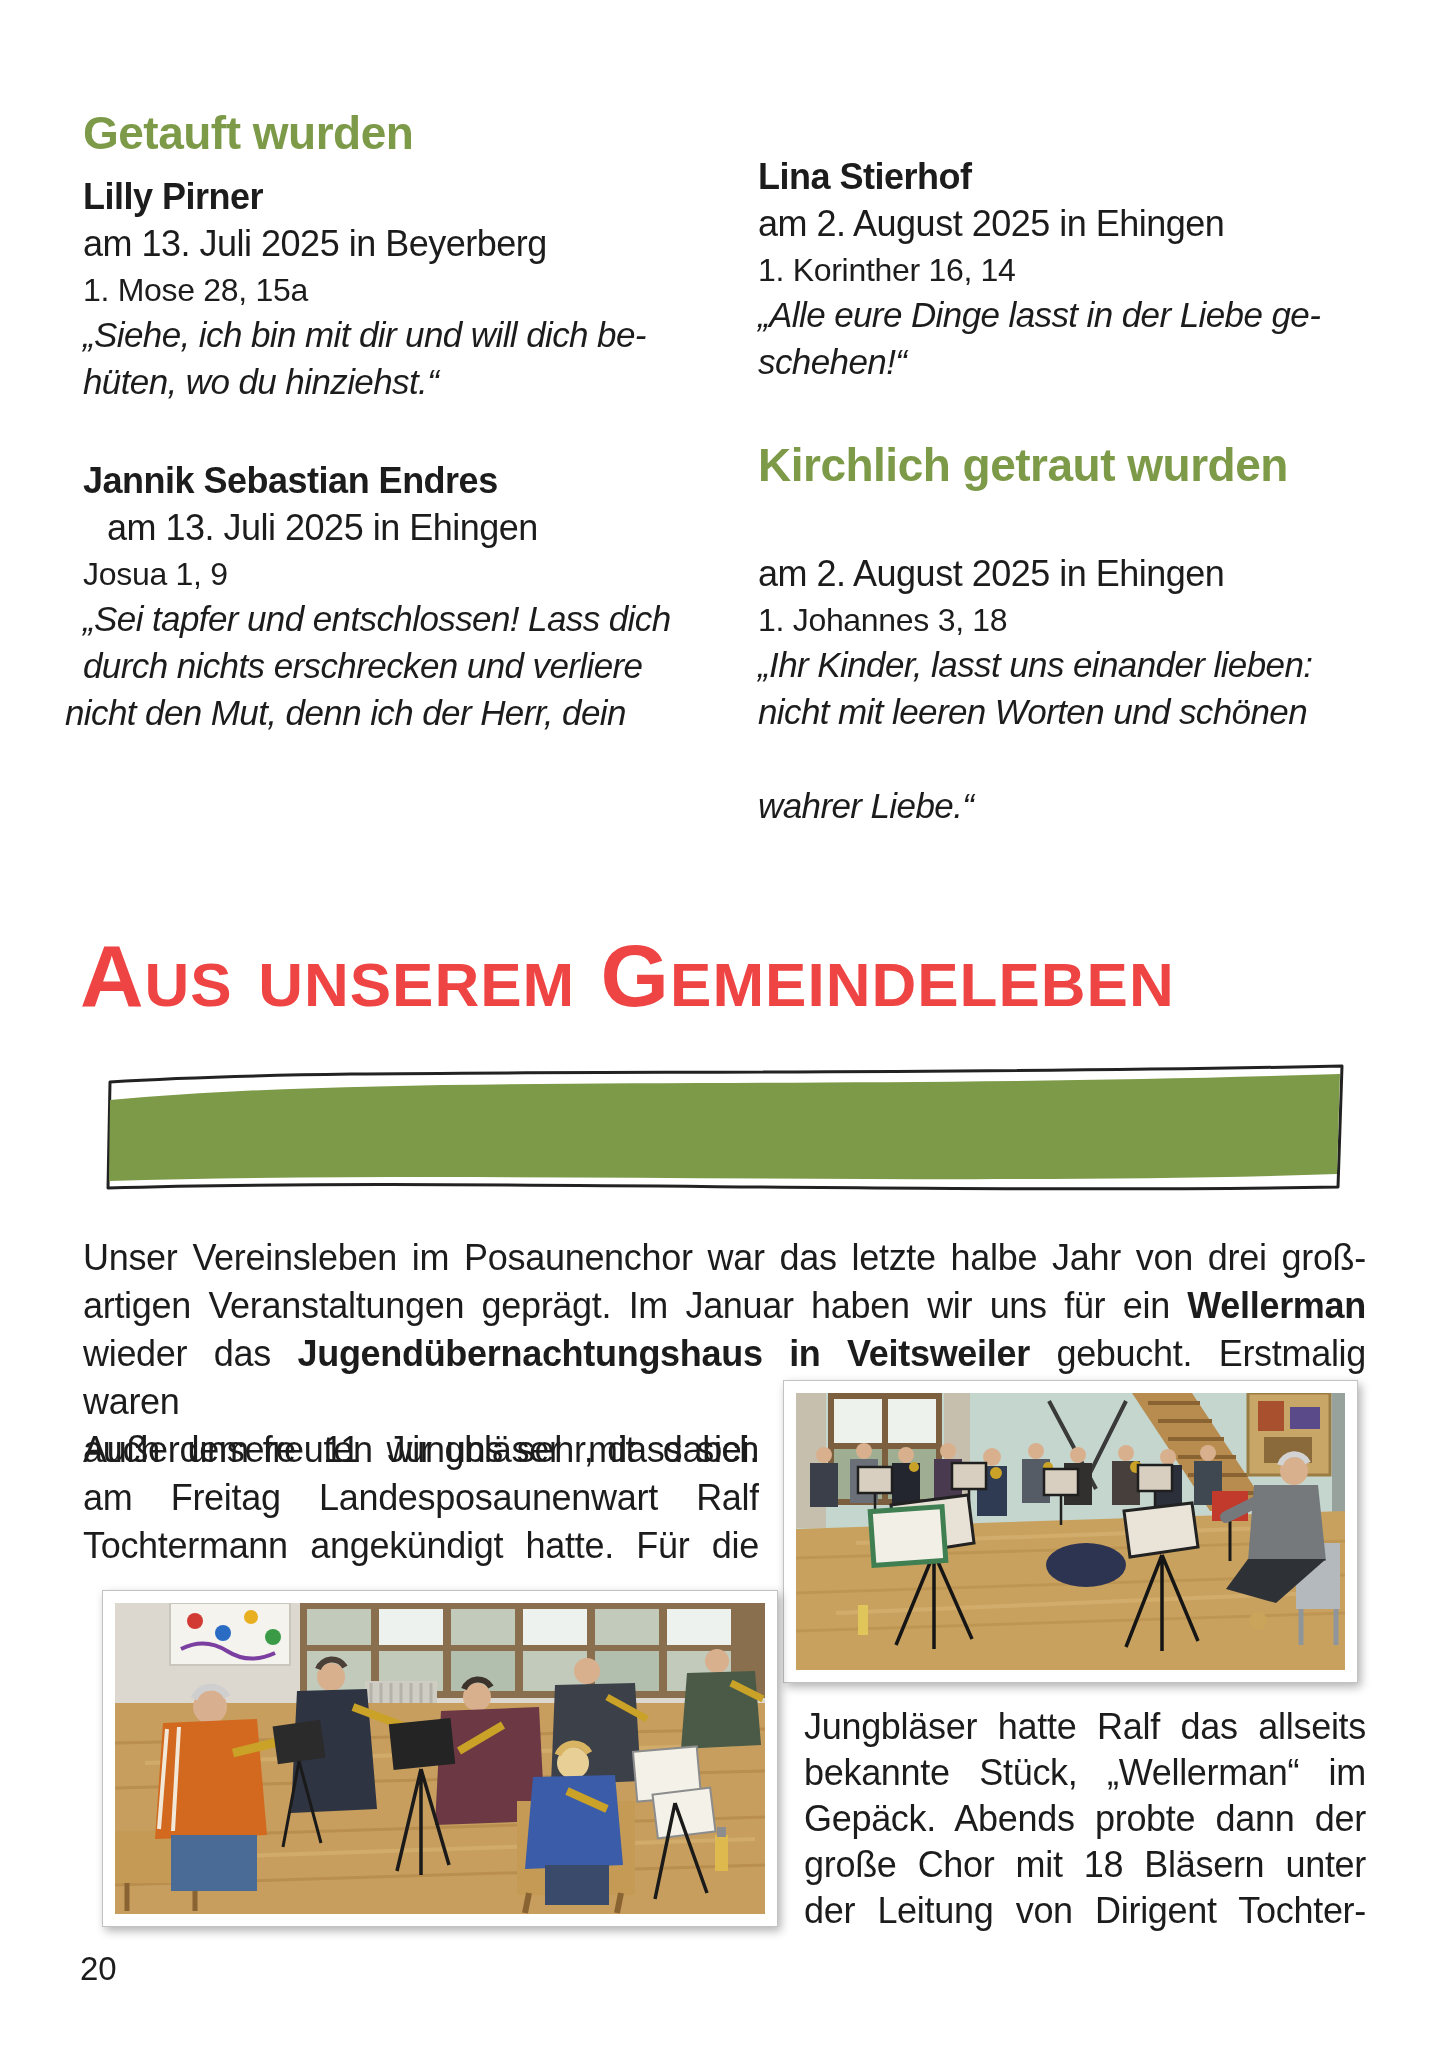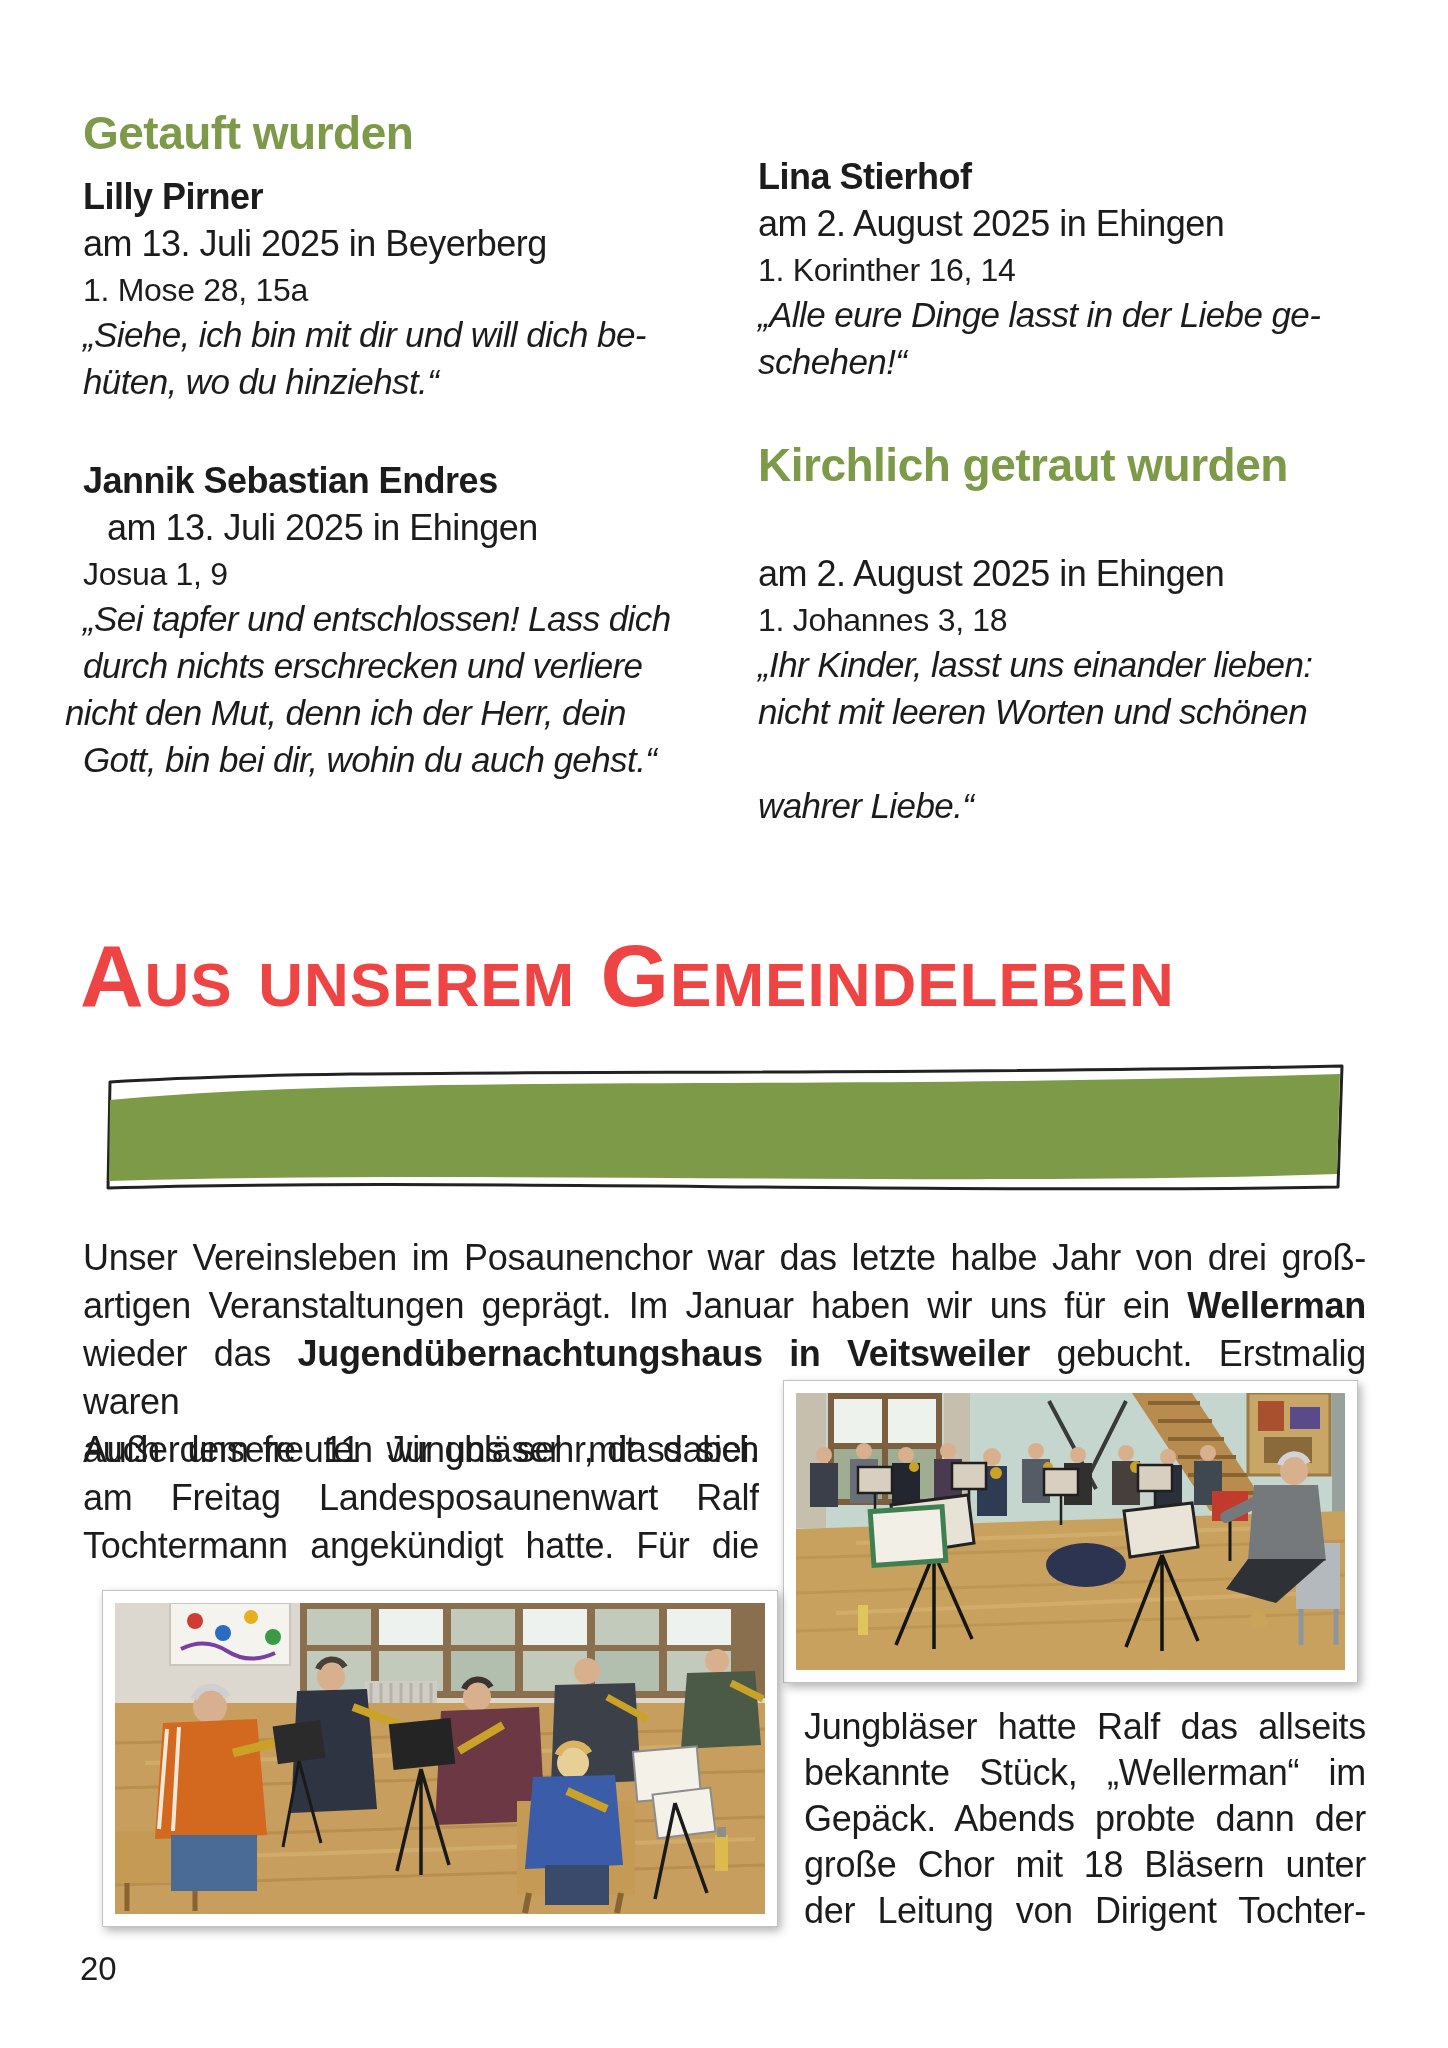--- a/index.html
+++ b/index.html
@@ -34,21 +34,20 @@
   <div class="abs verse" style="left:83px;top:272px;">1. Mose 28, 15a</div>
   <div class="abs quote" style="left:83px;top:315px;">„Siehe, ich bin mit dir und will dich be-</div>
   <div class="abs quote" style="left:83px;top:362px;">hüten, wo du hinziehst.“</div>
 
   <div class="abs name" style="left:83px;top:460px;">Jannik Sebastian Endres</div>
   <div class="abs body-t" style="left:83px;top:507px;margin-left:24px;">am 13. Juli 2025 in Ehingen</div>
   <div class="abs verse" style="left:83px;top:556px;">Josua 1, 9</div>
   <div class="abs quote" style="left:83px;top:599px;">„Sei tapfer und entschlossen! Lass dich</div>
   <div class="abs quote" style="left:83px;top:646px;">durch nichts erschrecken und verliere</div>
   <div class="abs quote" style="left:65px;top:693px;">nicht den Mut, denn ich der Herr, dein</div>
-  <div class="abs quote" style="left:83px;top:740px;">Gott, bin bei dir, wohin du auch gehst.“</div>
 
   <div class="abs name" style="left:758px;top:156px;">Lina Stierhof</div>
   <div class="abs body-t" style="left:758px;top:203px;">am 2. August 2025 in Ehingen</div>
   <div class="abs verse" style="left:758px;top:252px;">1. Korinther 16, 14</div>
   <div class="abs quote" style="left:758px;top:295px;">„Alle eure Dinge lasst in der Liebe ge-</div>
   <div class="abs quote" style="left:758px;top:342px;">schehen!“</div>
 
   <div class="abs h-green" style="left:758px;top:438px;">Kirchlich getraut wurden</div>
   <div class="abs body-t" style="left:758px;top:553px;">am 2. August 2025 in Ehingen</div>
   <div class="abs verse" style="left:758px;top:602px;">1. Johannes 3, 18</div>

